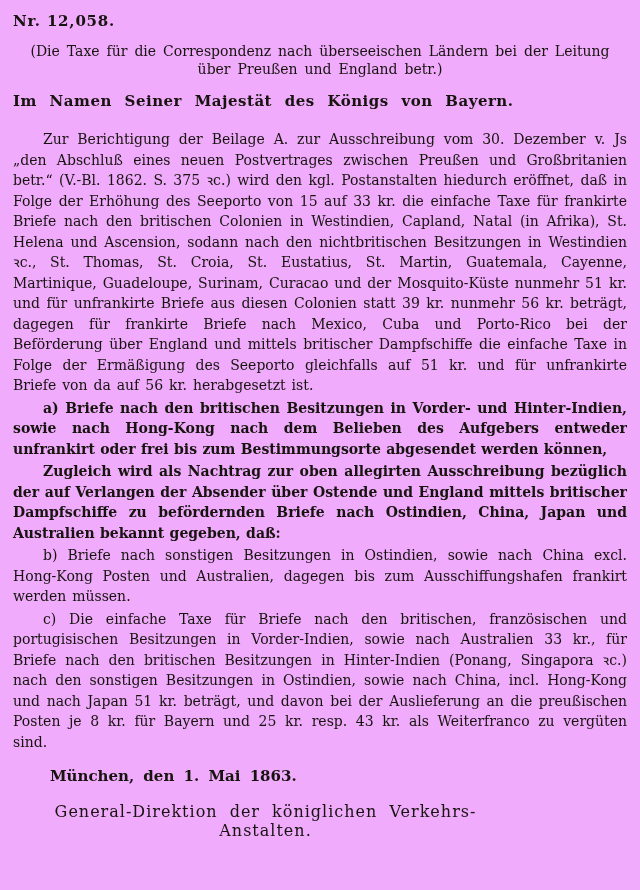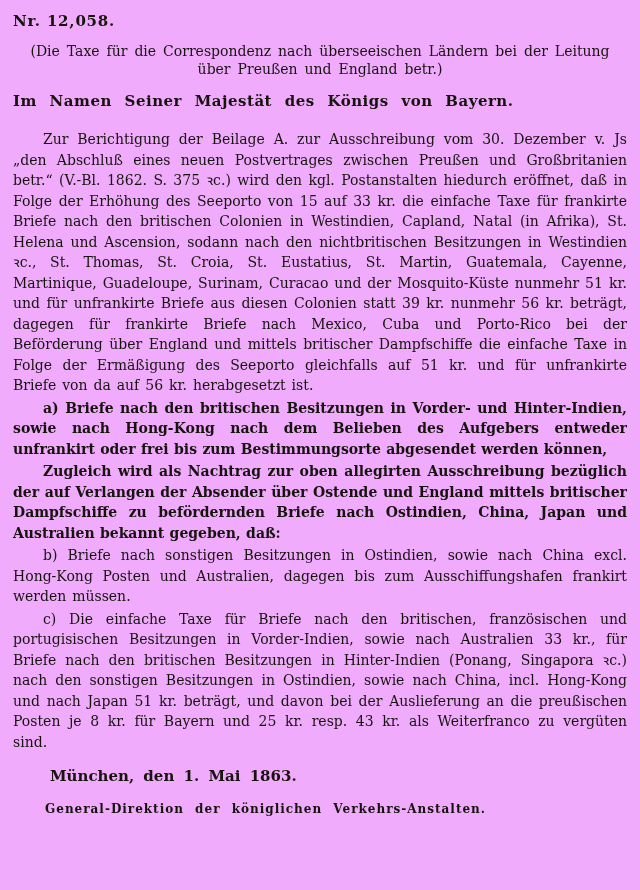--- a/index.html
+++ b/index.html
@@ -57,22 +57,22 @@
     font-size: 15px;
     font-weight: 700;
     word-spacing: 4px;
     margin: 15px 0 16px 37px;
   }
   .sig-block {
     width: 505px;
     text-align: center;
   }
   .sig-authority {
-    font-size: 12px;
-    font-weight: 700;
+    font-size: 16px;
+    font-weight: 400;
     letter-spacing: 1px;
     word-spacing: 6px;
     margin-top: 17px;
   }
 </style>
 </head>
 <body>
 
 <div class="page">
 

